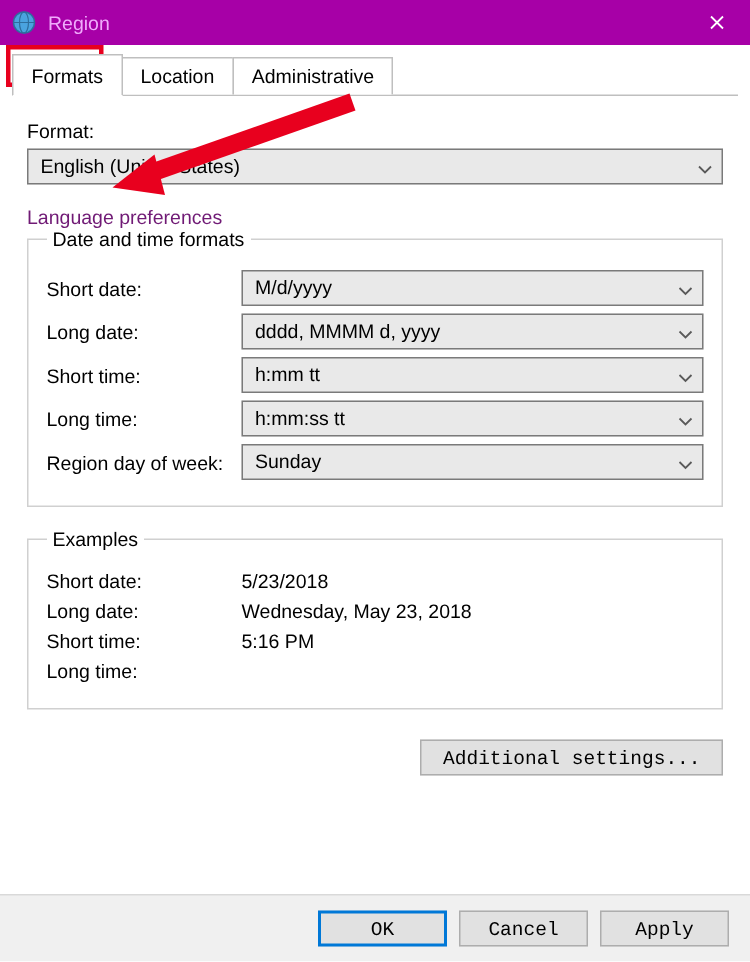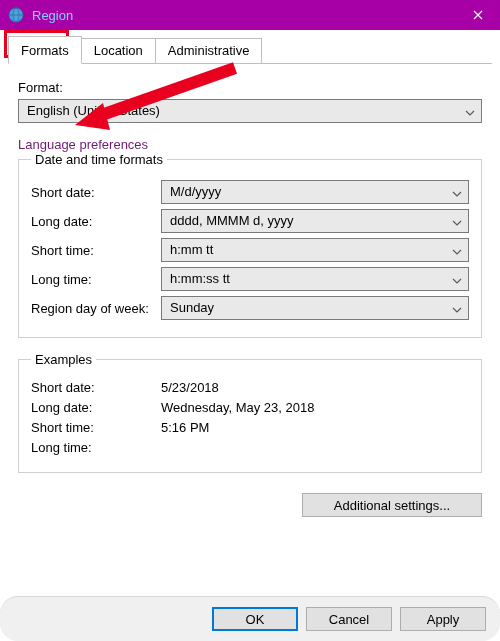--- a/index.html
+++ b/index.html
@@ -1,20 +1,20 @@
 <!DOCTYPE html>
 <html><head>
 <meta charset="utf-8">
 <style>
   * { box-sizing: border-box; font-family: "Segoe UI", Tahoma, sans-serif; }
   html, body { margin: 0; padding: 0; }
   body { width: 500px; height: 641px; background: #fff; font-size: 13px; color: #000; position: relative; }
 
   .titlebar {
-    height: 30px; background: #a700a7; color: #7dd3fc;
+    height: 30px; background: #a700a7; color: #f0abfc;
     display: flex; align-items: center; padding: 0 0 0 8px;
     position: relative;
   }
   .titlebar .sysicon {
     width: 16px; height: 16px; margin-right: 8px; position: relative;
   }
   .titlebar .sysicon svg { width: 16px; height: 16px; }
   .titlebar .title { font-size: 13px; font-weight: 400; }
   .titlebar .close {
     position: absolute; right: 0; top: 0; width: 45px; height: 30px;
@@ -69,32 +69,31 @@
   .row .combo { flex: 1; }
 
   .examples .row .rvalue { flex: 1; }
 
   .btnrow {
     display: flex; justify-content: flex-end; gap: 6px; padding: 6px 0 0 0;
   }
   .btn {
     min-width: 86px; height: 24px; background: #e1e1e1;
     border: 1px solid #adadad; font-size: 13px; text-align: center;
-    padding: 3px 14px; display: inline-flex; align-items: center; justify-content: center;
+    padding: 3px 14px; display: inline-flex; align-items: center; justify-content: center; font-family: Liberation Mono, monospace;
   }
   .btn.default { border: 2px solid #0078d7; }
   .addl { min-width: 180px; }
 
   .footer {
     border-top: 1px solid #d9d9d9;
     padding: 10px 14px 10px 14px;
     display: flex; justify-content: flex-end; gap: 8px;
     position: absolute; left: 0; right: 0; bottom: 0;
     background: #f0f0f0;
-    border-radius: 18px;
   }
 
   .arrow {
     position: absolute; left: 65px; top: 58px; width: 180px; height: 90px;
     pointer-events: none; z-index: 5;
   }
   .arrow svg { width: 100%; height: 100%; overflow: visible; }
 </style>
 </head>
 <body>

